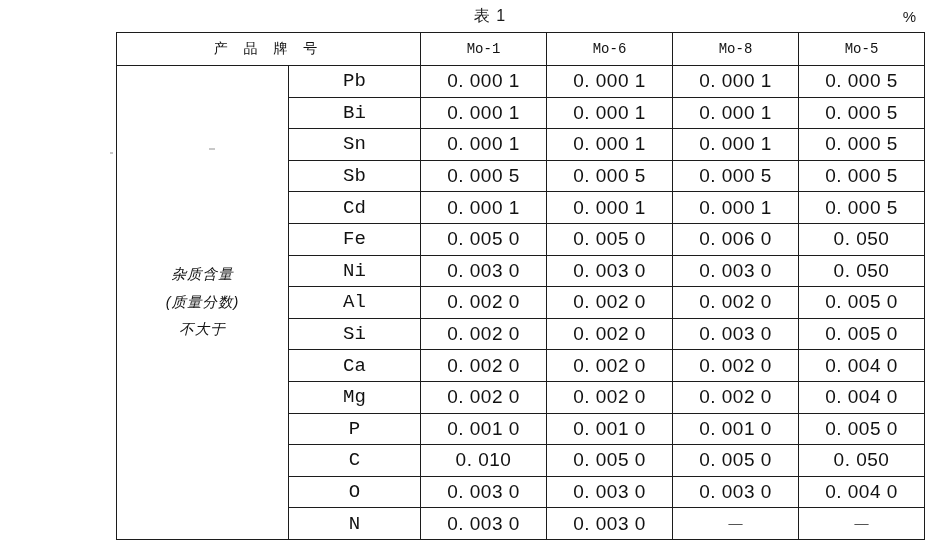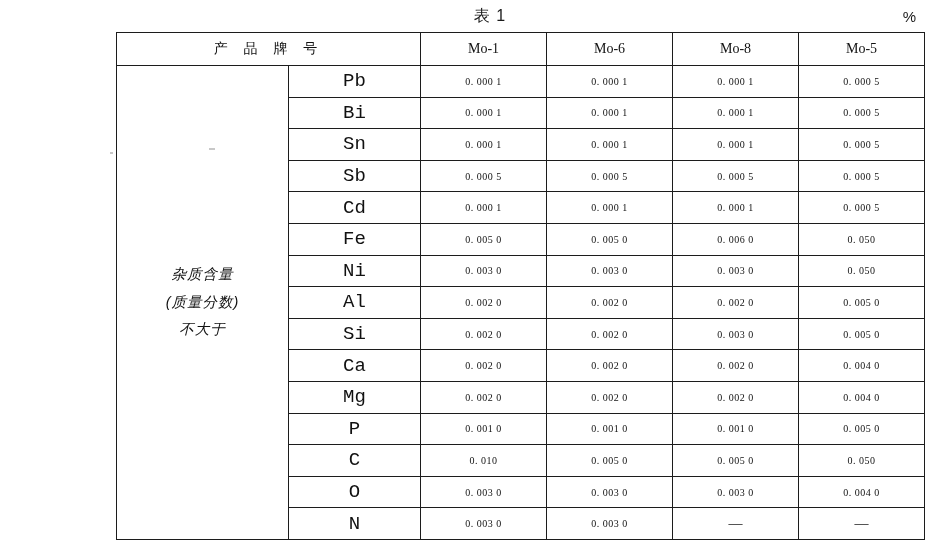--- a/index.html
+++ b/index.html
@@ -67,37 +67,37 @@
   }
   col.c-label { width: 172px; }
   col.c-elem  { width: 132px; }
   col.c-val   { width: 126px; }
   .hdr-prod {
     letter-spacing: 6px;
     font-family: "Liberation Sans", sans-serif;
     font-size: 14.5px;
   }
   .hdr-grade {
-    font-family: Liberation Serif, serif;
+    font-family: Liberation Mono, monospace;
     font-size: 14.5px;
   }
   .rowlabel {
     font-family: "Liberation Sans", sans-serif;
     font-size: 14.5px;
     line-height: 1.9;
     letter-spacing: 1px;
     font-style: italic;
   }
   .elem {
     font-family: Liberation Mono, monospace;
     font-size: 19px;
   }
   .val {
-    font-family: Liberation Serif, serif;
-    font-size: 10px;
+    font-family: Liberation Sans, sans-serif;
+    font-size: 19px;
     letter-spacing: 0.5px;
   }
   .dash {
     font-family: "Liberation Serif", serif;
     font-size: 14px;
   }
   
   .speck {
     position: absolute;
     background: #9a9a9a;

